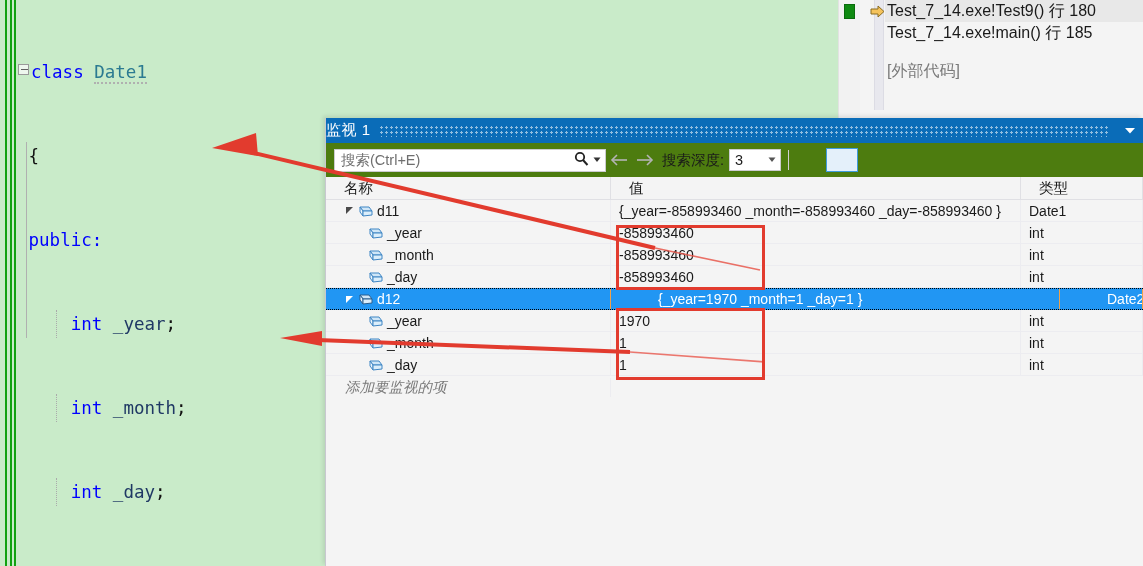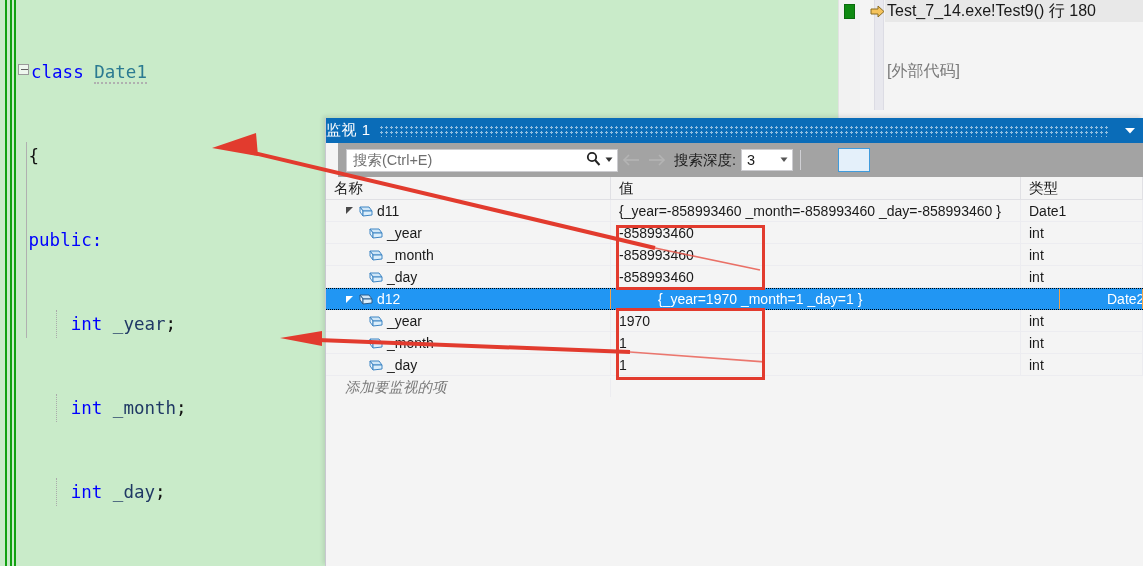--- a/index.html
+++ b/index.html
@@ -108,22 +108,22 @@
     background-image:radial-gradient(circle, rgba(255,255,255,.55) 1px, transparent 1.2px);
     background-size:5px 5px;
   }
   #watch-title .wt-chevron {
     width:26px; height:25px; display:flex; align-items:center; justify-content:center;
     color:#fff;
   }
 
   #watch-toolbar {
     position:absolute; left:0; top:25px; right:0; height:34px;
-    background:#a3a3a3;
-    display:flex; align-items:center; padding:0 4px;margin-left:12px;
+    background:#4d7c0f;
+    display:flex; align-items:center; padding:0 4px;
   }
   #search-box {
     width:272px; height:23px; background:#fff; border:1px solid #ccccd0;
     display:flex; align-items:center; margin-left:4px;
   }
   #search-box .sb-input {
     flex:1; font-size:14.5px; color:#6f6f6f; padding-left:6px;
     white-space:nowrap; overflow:hidden;
   }
   #search-box .sb-icon { width:24px; text-align:center; color:#333; }
@@ -151,21 +151,21 @@
   #grid {
     position:absolute; left:0; top:59px; right:0; bottom:0;
     background:#f4f4f4; overflow:hidden;
   }
   #grid-head {
     position:absolute; left:0; top:0; right:0; height:23px;
     background:#f4f4f4; border-bottom:1px solid #e0e0e4;
     display:flex;
   }
   .gh {
-    font-size:14.5px; color:#1a1a1a; padding-left:8px;
+    font-size:14.5px; color:#1a1a1a; padding-left:18px;
     display:flex; align-items:center;
     border-right:1px solid #e0e0e4;
   }
   .col-name  { width:285px; flex:0 0 285px; }
   .col-value { width:410px; flex:0 0 410px; }
   .col-type  { flex:1; }
 
   #grid-body { position:absolute; left:0; top:23px; right:0; bottom:0; }
   .row {
     height:22px; display:flex; align-items:stretch;
@@ -250,20 +250,21 @@
     <span class="cs-arrow">
       <svg width="15" height="13" viewBox="0 0 15 13">
           <path d="M1 4 H8 V1 L14 6.5 L8 12 V9 H1 Z" fill="#f5c35c" stroke="#8a6d20" stroke-width="1"></path>
         </svg>
     </span>
     <span>Test_7_14.exe!Test9() 行 180</span>
   </div>
 
   <div class="cs-row" style="top:22px;">
     <span class="cs-arrow"></span>
+    <span>Test_7_14.exe!main() 行 185</span>
   </div>
 
   <div class="cs-row" style="top:44px;margin-top:16px;">
     <span class="cs-arrow"></span>
     <span class="cs-ext">[外部代码]</span>
   </div>
 </div>
 
 <div id="watch">
 

